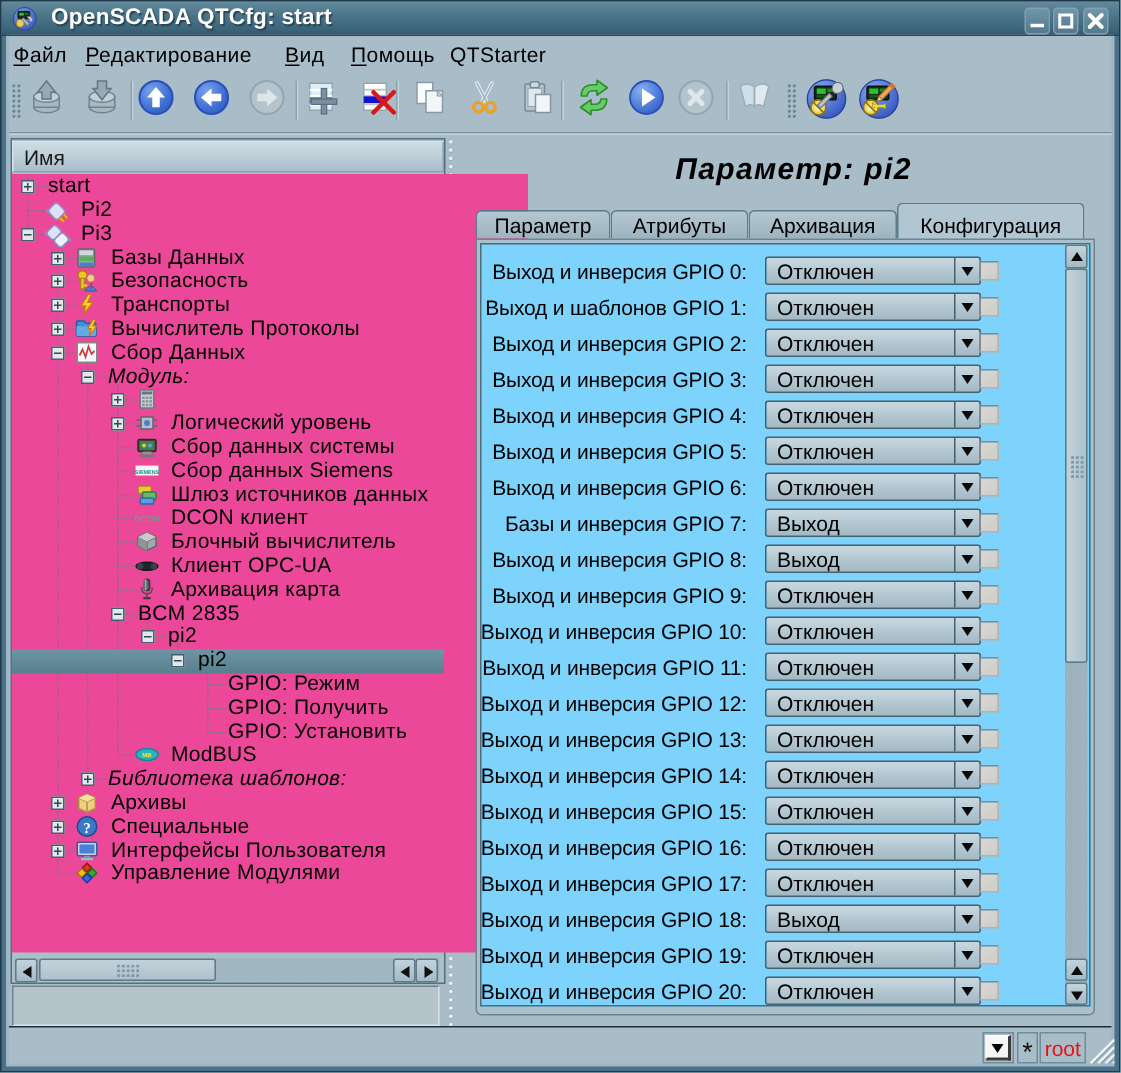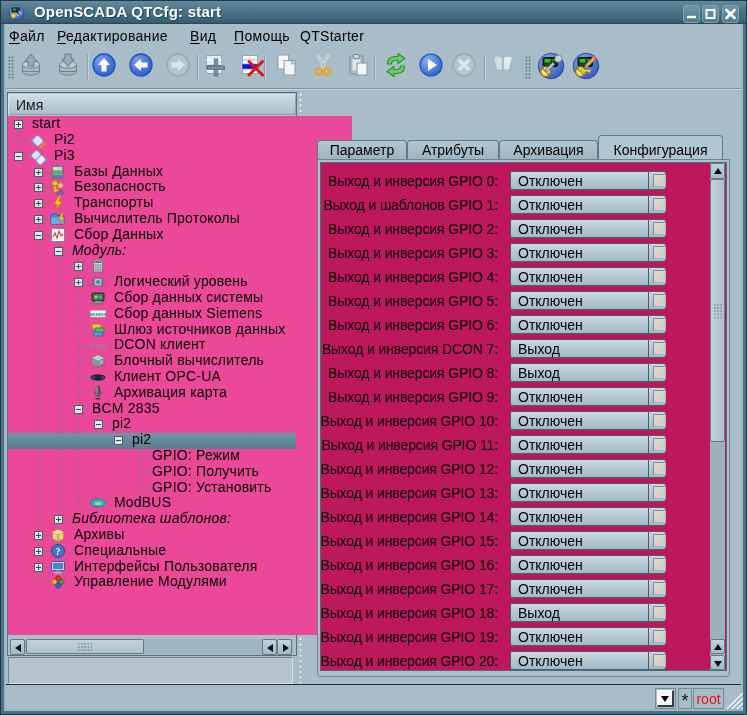--- a/index.html
+++ b/index.html
@@ -72,26 +72,26 @@
   font-size:20px; font-weight:bold; font-style:italic; letter-spacing:0.9px; }
 .tab { position:absolute; top:49px; height:19px; background:linear-gradient(#b4c8d2,#9db3bf);
   border:1px solid #5f7a88; border-bottom:none; border-radius:4px 4px 0 0;
   text-align:center; font-size:14px; padding-top:1px; }
 .tabsel { position:absolute; top:44px; height:24px; background:#b2c6d1;
   border:1px solid #5f7a88; border-bottom:none; border-radius:4px 4px 0 0;
   text-align:center; font-size:14px; padding-top:6px; }
 #tabpane { position:absolute; left:14px; top:68px; width:413px; height:518px;
   background:#abc0cb; border:1px solid #6b8592; border-radius:0 0 4px 4px; }
 #scrollarea { position:absolute; left:17px; top:71px; width:407px; height:509px;
-  border:1px solid #4e6b79; background:#be185d; overflow:hidden; }
+  border:1px solid #4e6b79; background:#7dd3fc; overflow:hidden; }
 
 
 .grow { position:absolute; left:0; height:24px; width:380px; }
 .glabel { position:absolute; right:203px; top:3px; font-size:14px; white-space:nowrap; letter-spacing:-0.12px; }
-.combo { position:absolute; left:189px; top:1px; width:156px; height:19px;
+.combo { position:absolute; left:189px; top:1px; width:144px; height:19px;
   background:linear-gradient(#c9d8e0 0%, #b4c8d2 50%, #a3b9c4 100%);
   border:1px solid #44616e; border-radius:2px; font-size:14px;text-align:right; }
 .combo .ct { position:absolute; left:7px; top:1px; }
 .combo .carr { position:absolute; right:0px; top:0px; width:17px; height:17px; border-left:1px solid #44616e; }
 .combo .carr:after { content:""; position:absolute; left:3.5px; top:6px;
   border:4.8px solid transparent; border-top:6px solid #0a0a0a; }
 .cbox { position:absolute; left:332px; top:4px; width:13px; height:13px;
   background:linear-gradient(135deg,#dad8d4,#ccccc8); border:1px solid #85898b;
   border-bottom-color:#b0b4b2; border-right-color:#b0b4b2; }
 
@@ -626,20 +626,21 @@
         <span class="arr" style="left:4px;top:4px;border:4px solid transparent;border-right:6px solid #111;border-left:none"></span>
       </div>
 <div class="sbtn hb" style="left:267px">
         <span class="arr" style="left:5px;top:4px;border:4px solid transparent;border-left:6px solid #111;border-right:none"></span>
       </div>
 </div>
 </div>
 <div id="leftbox"></div>
 
 <div id="rightpane">
+  <div id="rtitle">Параметр: pi2</div>
   <div id="tabs">
       <div class="tab" style="left:14px;width:90px">Параметр</div>
 <div class="tab" style="left:104px;width:92px">Атрибуты</div>
 <div class="tab" style="left:196px;width:99px">Архивация</div>
 <div class="tabsel" style="left:295px;width:125px">Конфигурация</div>
     </div>
   <div id="tabpane"></div>
   <div id="scrollarea">
     <div id="growcontainer">
         <div class="grow" style="top:7px">
@@ -692,21 +693,21 @@
         </div>
 <div class="grow" style="top:151px">
  <div class="glabel">Выход и инверсия GPIO 6:</div>
  <div class="combo">
             <span class="ct">Отключен</span>
             <span class="carr"></span>
           </div>
  <div class="cbox"></div>
         </div>
 <div class="grow" style="top:175px">
- <div class="glabel">Выход и инверсия DCON 7:</div>
+ <div class="glabel">Базы и инверсия GPIO 7:</div>
  <div class="combo">
             <span class="ct">Выход</span>
             <span class="carr"></span>
           </div>
  <div class="cbox"></div>
         </div>
 <div class="grow" style="top:199px">
  <div class="glabel">Выход и инверсия GPIO 8:</div>
  <div class="combo">
             <span class="ct">Выход</span>

